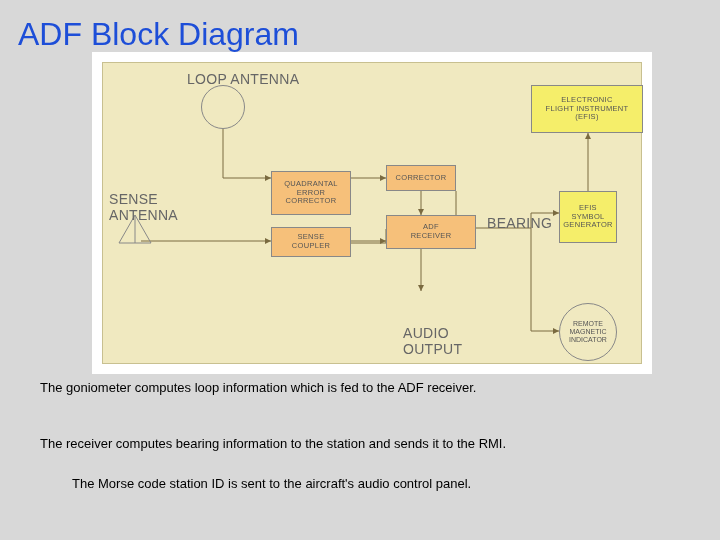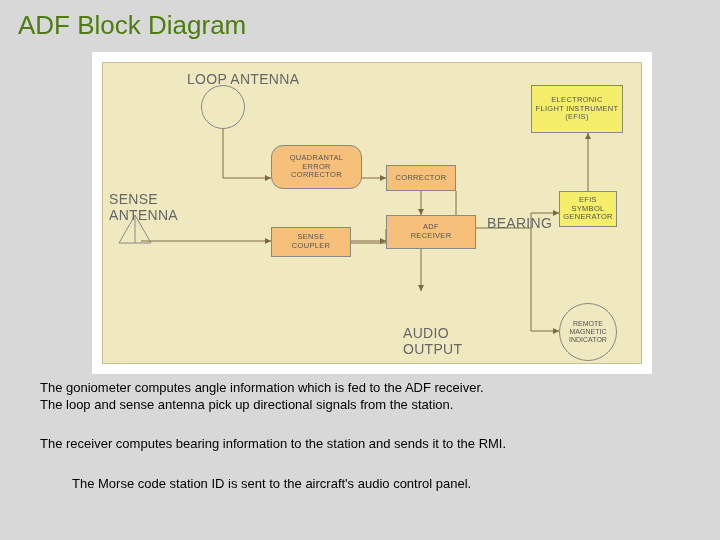--- a/index.html
+++ b/index.html
@@ -5,24 +5,24 @@
   * { box-sizing: border-box; margin: 0; padding: 0; }
   body {
     width: 720px;
     height: 540px;
     background: #d8d8d8;
     font-family: Arial, Helvetica, sans-serif;
     position: relative;
     overflow: hidden;
   }
   .title {
-    font-size: 26px;
+    font-size: 32px;
     font-weight: 400;
-    color: #4d7c0f;
-    padding: 10px 0 0 18px;
+    color: #1d4ed8;
+    padding: 16px 0 0 18px;
   }
   .diagram-wrap {
     position: absolute;
     left: 92px;
     top: 52px;
     width: 560px;
     height: 322px;
     background: #fff;
   }
   .diagram {
@@ -152,45 +152,44 @@
 
     <div class="sense-tri">
       <svg width="40" height="36">
         <polygon points="20,2 4,30 36,30" fill="none" stroke="#888" stroke-width="1"></polygon>
         <line x1="20" y1="2" x2="20" y2="30" stroke="#888" stroke-width="1"></line>
       </svg>
     </div>
     <div class="lbl" style="left:6px; top:128px; white-space:pre; text-align:center; width:48px;">SENSE
 ANTENNA</div>
 
-    <div class="node orange" style="left:168px; top:82px; width:91px; height:44px; white-space:pre;border-radius:12px;">QUADRANTAL
+    <div class="node orange" style="left:168px; top:108px; width:80px; height:44px; white-space:pre;">QUADRANTAL
 ERROR
 CORRECTOR</div>
     <div class="node orange" style="left:283px; top:102px; width:70px; height:26px;">CORRECTOR</div>
     <div class="node orange" style="left:168px; top:164px; width:80px; height:30px; white-space:pre;">SENSE
 COUPLER</div>
     <div class="node orange" style="left:283px; top:152px; width:90px; height:34px; white-space:pre;">ADF
 RECEIVER</div>
-    <div class="node yellow" style="left:428px; top:22px; width:92px; height:48px; white-space:pre;">ELECTRONIC
+    <div class="node yellow" style="left:428px; top:22px; width:112px; height:48px; white-space:pre;">ELECTRONIC
 FLIGHT INSTRUMENT
 (EFIS)</div>
-    <div class="node yellow" style="left:456px; top:128px; width:58px; height:36px; white-space:pre;">EFIS
+    <div class="node yellow" style="left:456px; top:128px; width:58px; height:52px; white-space:pre;">EFIS
 SYMBOL
 GENERATOR</div>
     <div class="rmi">
         <span style="white-space:pre">REMOTE
 MAGNETIC
 INDICATOR</span>
       </div>
 
     <div class="lbl" style="left:384px; top:152px;">BEARING</div>
     <div class="lbl" style="left:300px; top:230px; white-space:pre; text-align:center; width:40px;margin-top:32px;">AUDIO
 OUTPUT</div>
 
   </div>
 </div>
 
 <div class="caption cap1">
-  <div>The goniometer computes angle information which is fed to the ADF receiver.</div>
-  <div>The loop  and sense antenna pick up directional signals from the station.</div>
+  <div>The goniometer computes loop information which is fed to the ADF receiver.</div>
 </div>
 <div class="caption cap2">The receiver computes bearing information to the station and sends it to the RMI.</div>
 <div class="caption cap3">The Morse code station ID is sent to the aircraft's audio control panel.</div>
 
 </body></html>

